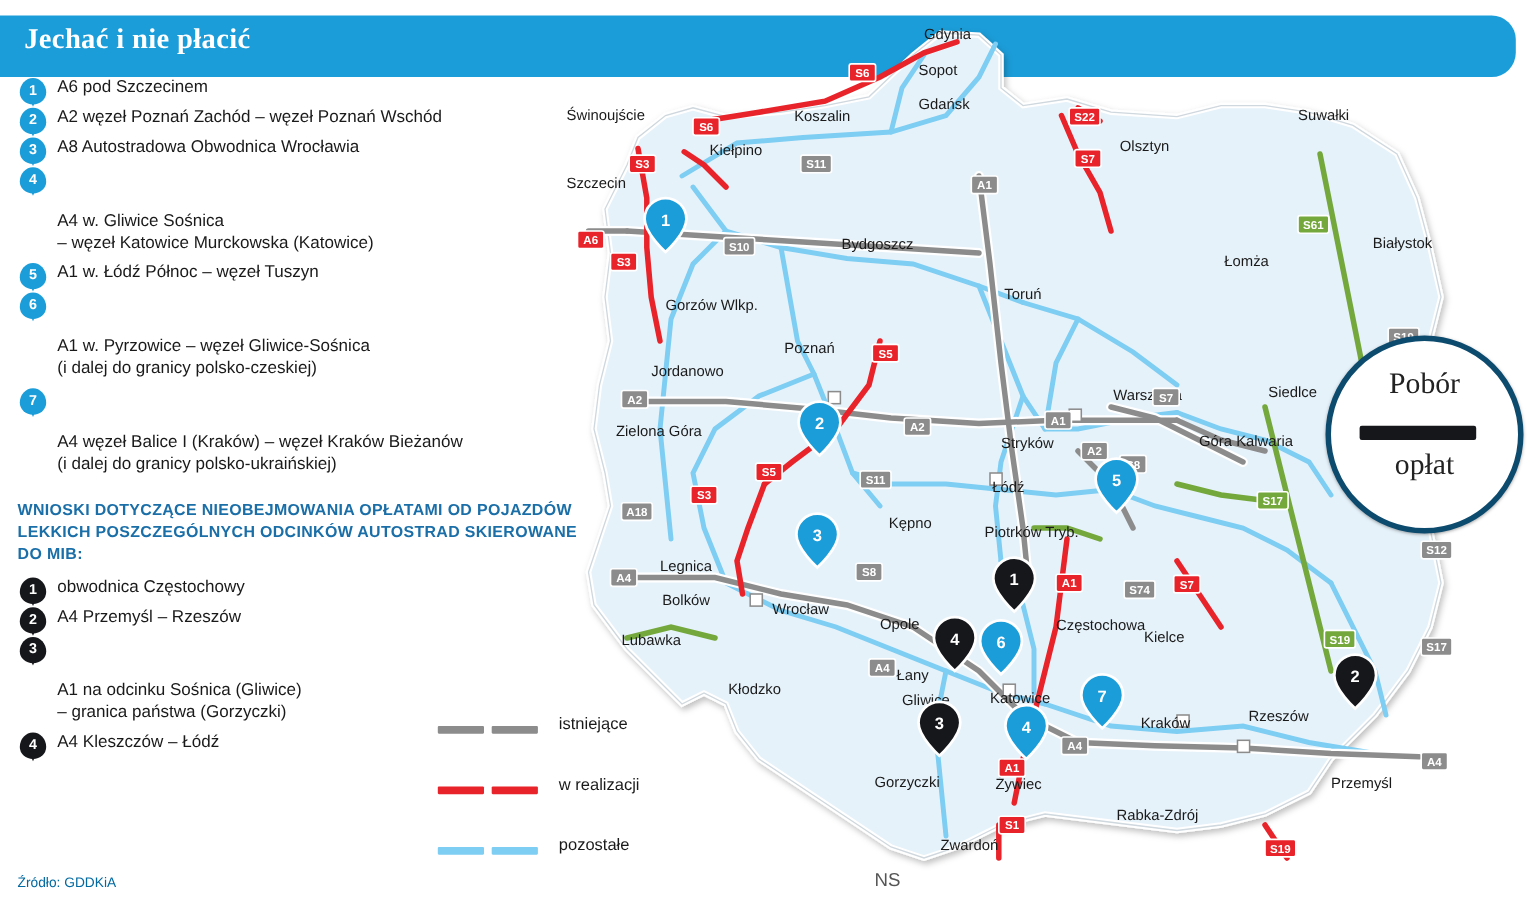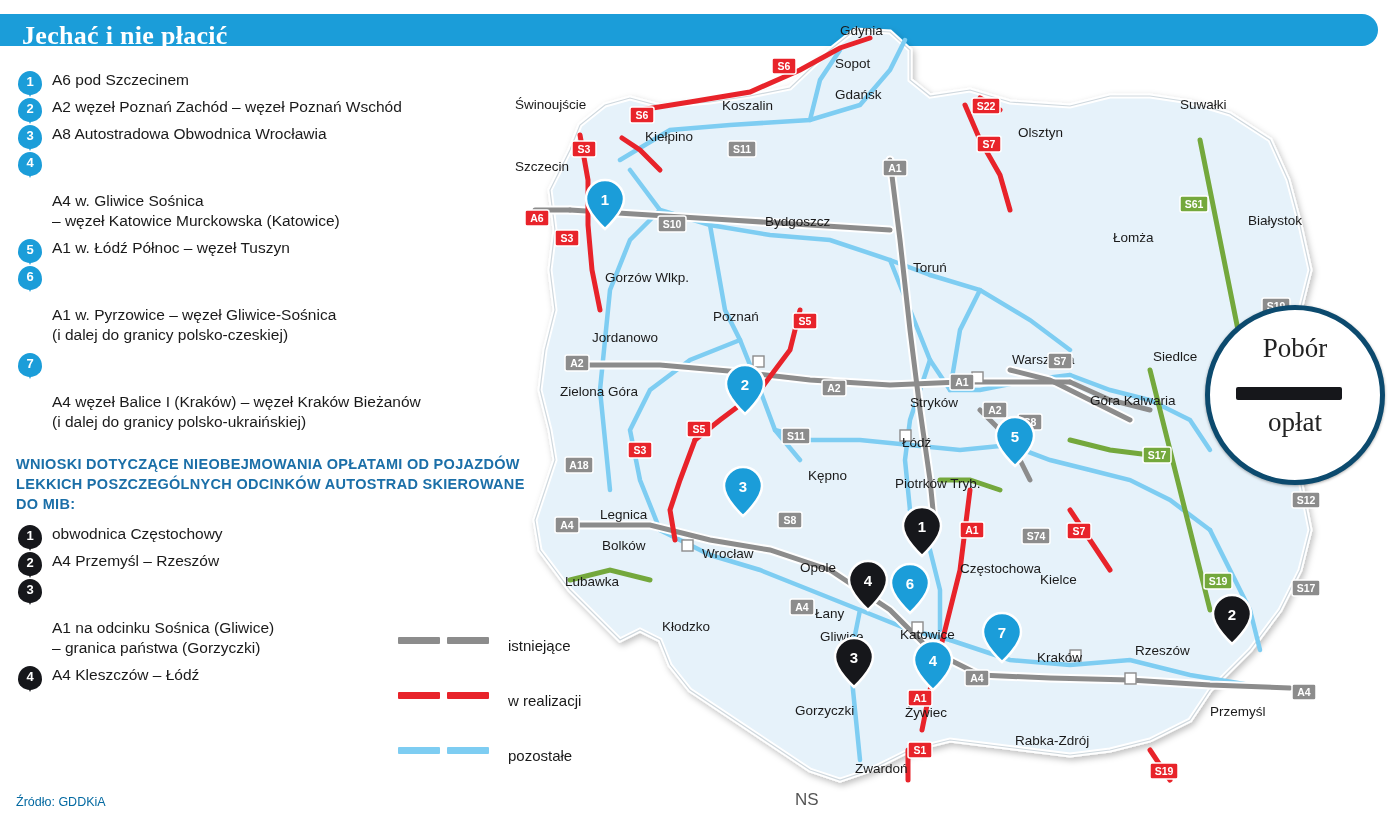--- a/index.html
+++ b/index.html
@@ -5,21 +5,21 @@
   html,body{margin:0;padding:0;}
   body{
     width:1400px;height:834px;
     background:#ffffff;
     font-family:"Liberation Sans", sans-serif;
     position:relative;
     overflow:hidden;
   }
   
   .header-bar{
-    position:absolute;left:0;top:14px;width:1378px;height:32px;
+    position:absolute;left:0;top:14px;width:1378px;height:56px;
     background:#1b9dd9;
     border-top-right-radius:22px;border-bottom-right-radius:22px;
   }
   .header-bar .title{
     position:absolute;left:22px;top:7px;
     color:#ffffff;font-size:26px;font-weight:bold;
     font-family:"Liberation Serif", serif;
     letter-spacing:.3px;
   }
   
@@ -54,21 +54,21 @@
   .section-head{
     color:#1b6fa8;font-weight:bold;font-size:14.5px;line-height:20px;
     letter-spacing:.3px;text-transform:uppercase;margin:22px 0 10px 0;
   }
   .source{
     position:absolute;left:16px;top:795px;font-size:12.5px;color:#0369a1;
   }
   
   .legend{position:absolute;left:398px;top:612px;width:380px;}
   .legend-label{font-size:14px;color:#333;line-height:19px;}
-  .legend-row{display:flex;align-items:flex-start;height:30px;margin-top:25px;}
+  .legend-row{display:flex;align-items:flex-end;height:30px;margin-top:25px;}
   .legend-bar{width:42px;height:7px;margin-right:7px;border-radius:1px;}
   .legend-bar.b2{width:42px;}
   .legend-text{font-size:15px;color:#1a1a1a;}
   
   .map-wrap{position:absolute;left:510px;top:10px;width:890px;height:824px;}
   svg{display:block;}
   .city{font-size:13.5px;fill:#1a1a1a;font-family:"Liberation Sans", sans-serif;}
   .rdlbl{font-size:10.5px;fill:#ffffff;font-weight:bold;font-family:"Liberation Sans", sans-serif;}
   .mapnum{font-size:15px;fill:#ffffff;font-weight:bold;font-family:"Liberation Sans", sans-serif;}
   .ns{position:absolute;left:795px;top:790px;font-size:17px;color:#555;}

